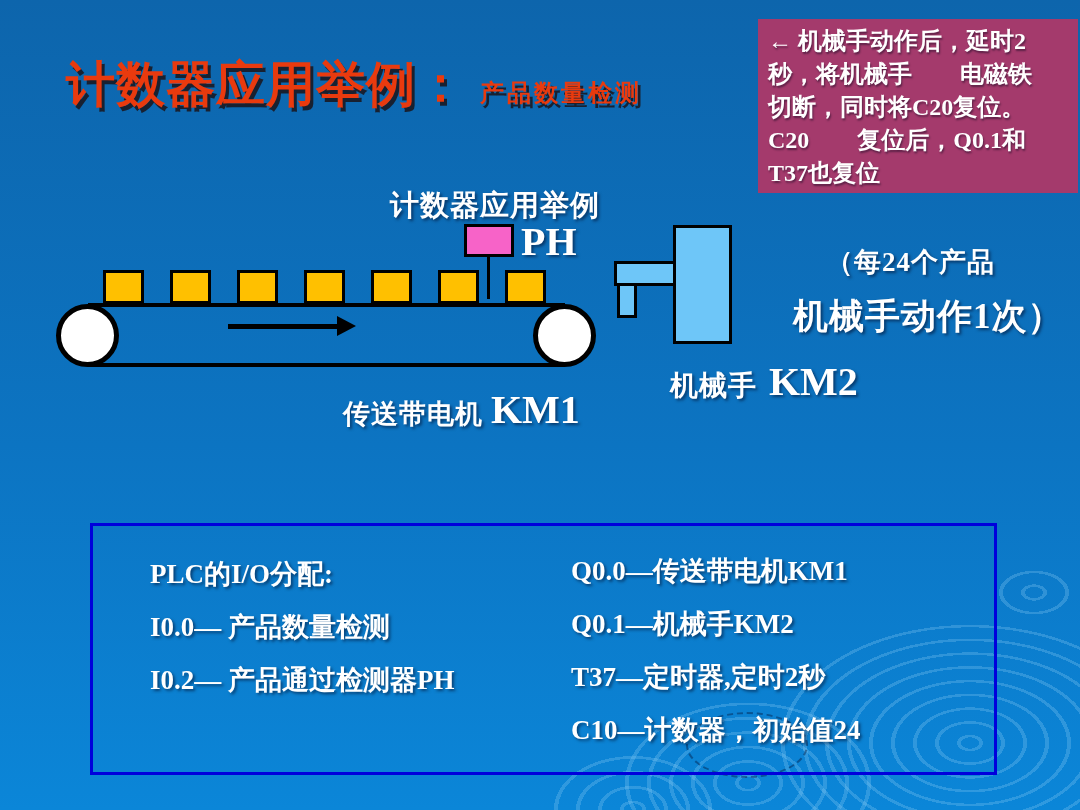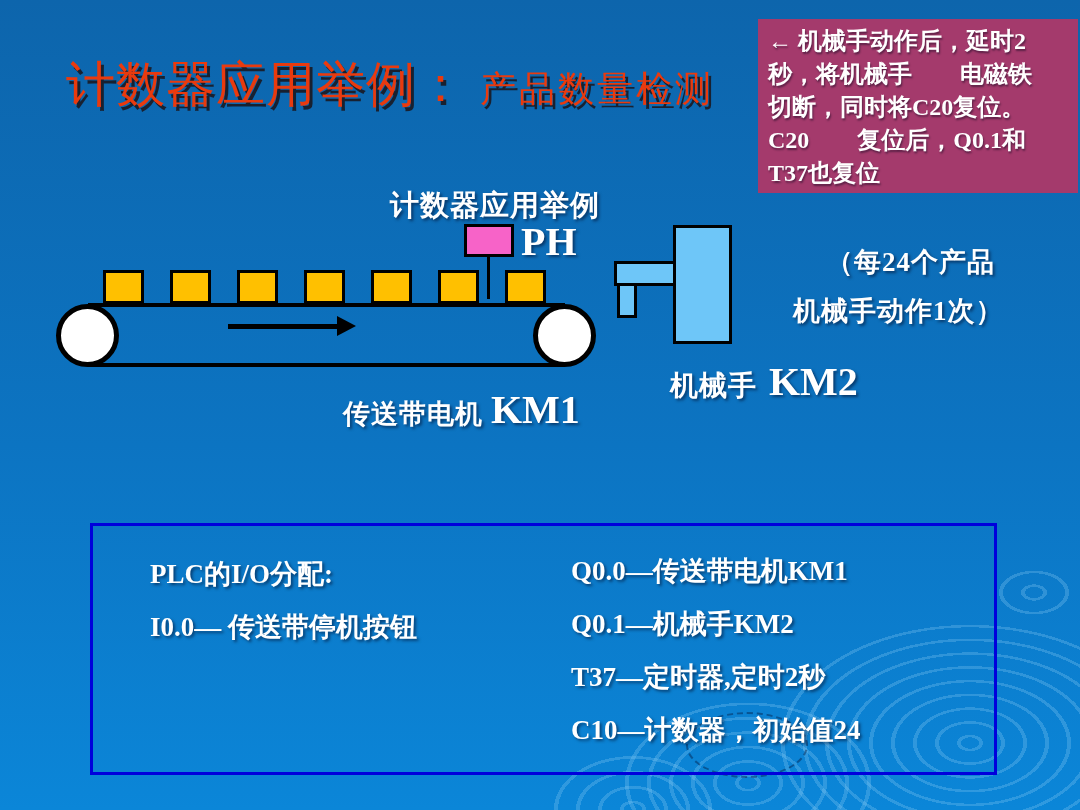--- a/index.html
+++ b/index.html
@@ -14,24 +14,24 @@
       rgba(140,205,245,0) 0 9px, rgba(140,205,245,0.28) 9px 13px, rgba(140,205,245,0) 13px 22px);
   }
   .r-a{ left:988px; top:564px; width:92px;  height:57px;  }
   .r-b{ left:770px; top:618px; width:400px; height:250px; }
   .r-c{ left:618px; top:698px; width:260px; height:170px; }
   .r-d{ left:548px; top:752px; width:170px; height:115px; }
   .ripple-dashed{ position:absolute; left:686px; top:712px; width:118px; height:62px;
     border:2px dashed rgba(5,30,70,0.45); border-radius:50%; }
   
   .title-row{ position:absolute; left:66px; top:52px; display:flex; align-items:baseline; white-space:nowrap;
-    font-family:"Liberation Sans","DejaVu Sans",sans-serif; font-weight:normal; color:var(--title-red,#E93A0E);
+    font-family:"Liberation Sans","DejaVu Sans",sans-serif; font-weight:bold; color:var(--title-red,#E93A0E);
     text-shadow:3px 4px 0 rgba(25,25,35,0.9); }
   .title-main{ font-size:49px; letter-spacing:1px; }
-  .title-sub{ font-size:36px; margin-left:14px; letter-spacing:3px;text-align:right; }
+  .title-sub{ font-size:24px; margin-left:14px; letter-spacing:3px;text-align:right; }
   
   .wtxt{ color:var(--text-white,#fff); font-weight:bold; text-shadow:2px 2px 3px rgba(0,0,25,0.5); }
   
   .callout{ position:absolute; left:758px; top:19px; width:320px; height:174px; box-sizing:border-box;
     background:var(--callout-bg,#A43A6C); padding:6px 8px 0 10px; }
   .callout-line{ color:#fff; font-weight:bold; font-size:24px; line-height:33px; white-space:nowrap;
     text-shadow:1px 2px 2px rgba(0,0,25,0.45); }
   
   .detector-label{ position:absolute; left:390px; top:186px; font-size:29px; letter-spacing:1px; white-space:nowrap; }
   .detector-rect{ position:absolute; left:464px; top:224px; width:50px; height:33px; box-sizing:border-box;
@@ -54,21 +54,21 @@
   .tag-big{ font-size:40px; }
   .robot-arm-h{ position:absolute; left:614px; top:261px; width:64px; height:25px; box-sizing:border-box;
     background:var(--robot-blue,#6EC6F8); border:3px solid #000; }
   .robot-finger{ position:absolute; left:617px; top:283px; width:20px; height:35px; box-sizing:border-box;
     background:var(--robot-blue,#6EC6F8); border:3px solid #000; }
   .robot-main{ position:absolute; left:673px; top:225px; width:59px; height:119px; box-sizing:border-box;
     background:var(--robot-blue,#6EC6F8); border:3px solid #000; }
   .robot-label{ position:absolute; left:670px; top:358px; display:flex; align-items:baseline; gap:12px; white-space:nowrap; }
   .robot-label .cjk{ font-size:28px; letter-spacing:1px; }
   .note1{ position:absolute; left:826px; top:244px; font-size:27px; letter-spacing:1px; white-space:nowrap; }
-  .note2{ position:absolute; left:793px; top:293px; font-size:27px; letter-spacing:1px; white-space:nowrap; }
+  .note2{ position:absolute; left:793px; top:293px; font-size:35px; letter-spacing:1px; white-space:nowrap; }
   
   .io-box{ position:absolute; left:90px; top:523px; width:907px; height:252px; box-sizing:border-box;
     border:3px solid var(--io-border,#0000DC); }
   .io-col{ position:absolute; top:22px; }
   .io-left{ left:57px; }
   .io-right{ left:478px; top:19px; }
   .io-line{ color:#fff; font-weight:bold; font-size:27px; line-height:53px; white-space:nowrap;
     text-shadow:2px 2px 3px rgba(0,0,25,0.5); }
 </style>
 </head>
@@ -127,21 +127,22 @@
     <span class="cjk">机械手</span>
     <span class="tag-big">KM2</span>
   </div>
 
   <div class="note1 wtxt">（每24个产品</div>
   <div class="note2 wtxt">机械手动作1次）</div>
 
   <div class="io-box">
     <div class="io-col io-left">
         <div class="io-line">PLC的I/O分配:</div>
-        <div class="io-line">I0.0— 传送带停机按钮</div>
+        <div class="io-line">I0.0— 产品数量检测</div>
+        <div class="io-line">I0.2— 产品通过检测器PH</div>
       </div>
     <div class="io-col io-right">
         <div class="io-line">Q0.0—传送带电机KM1</div>
         <div class="io-line">Q0.1—机械手KM2</div>
         <div class="io-line">T37—定时器,定时2秒</div>
         <div class="io-line">C10—计数器，初始值24</div>
       </div>
   </div>
 
 </div>

